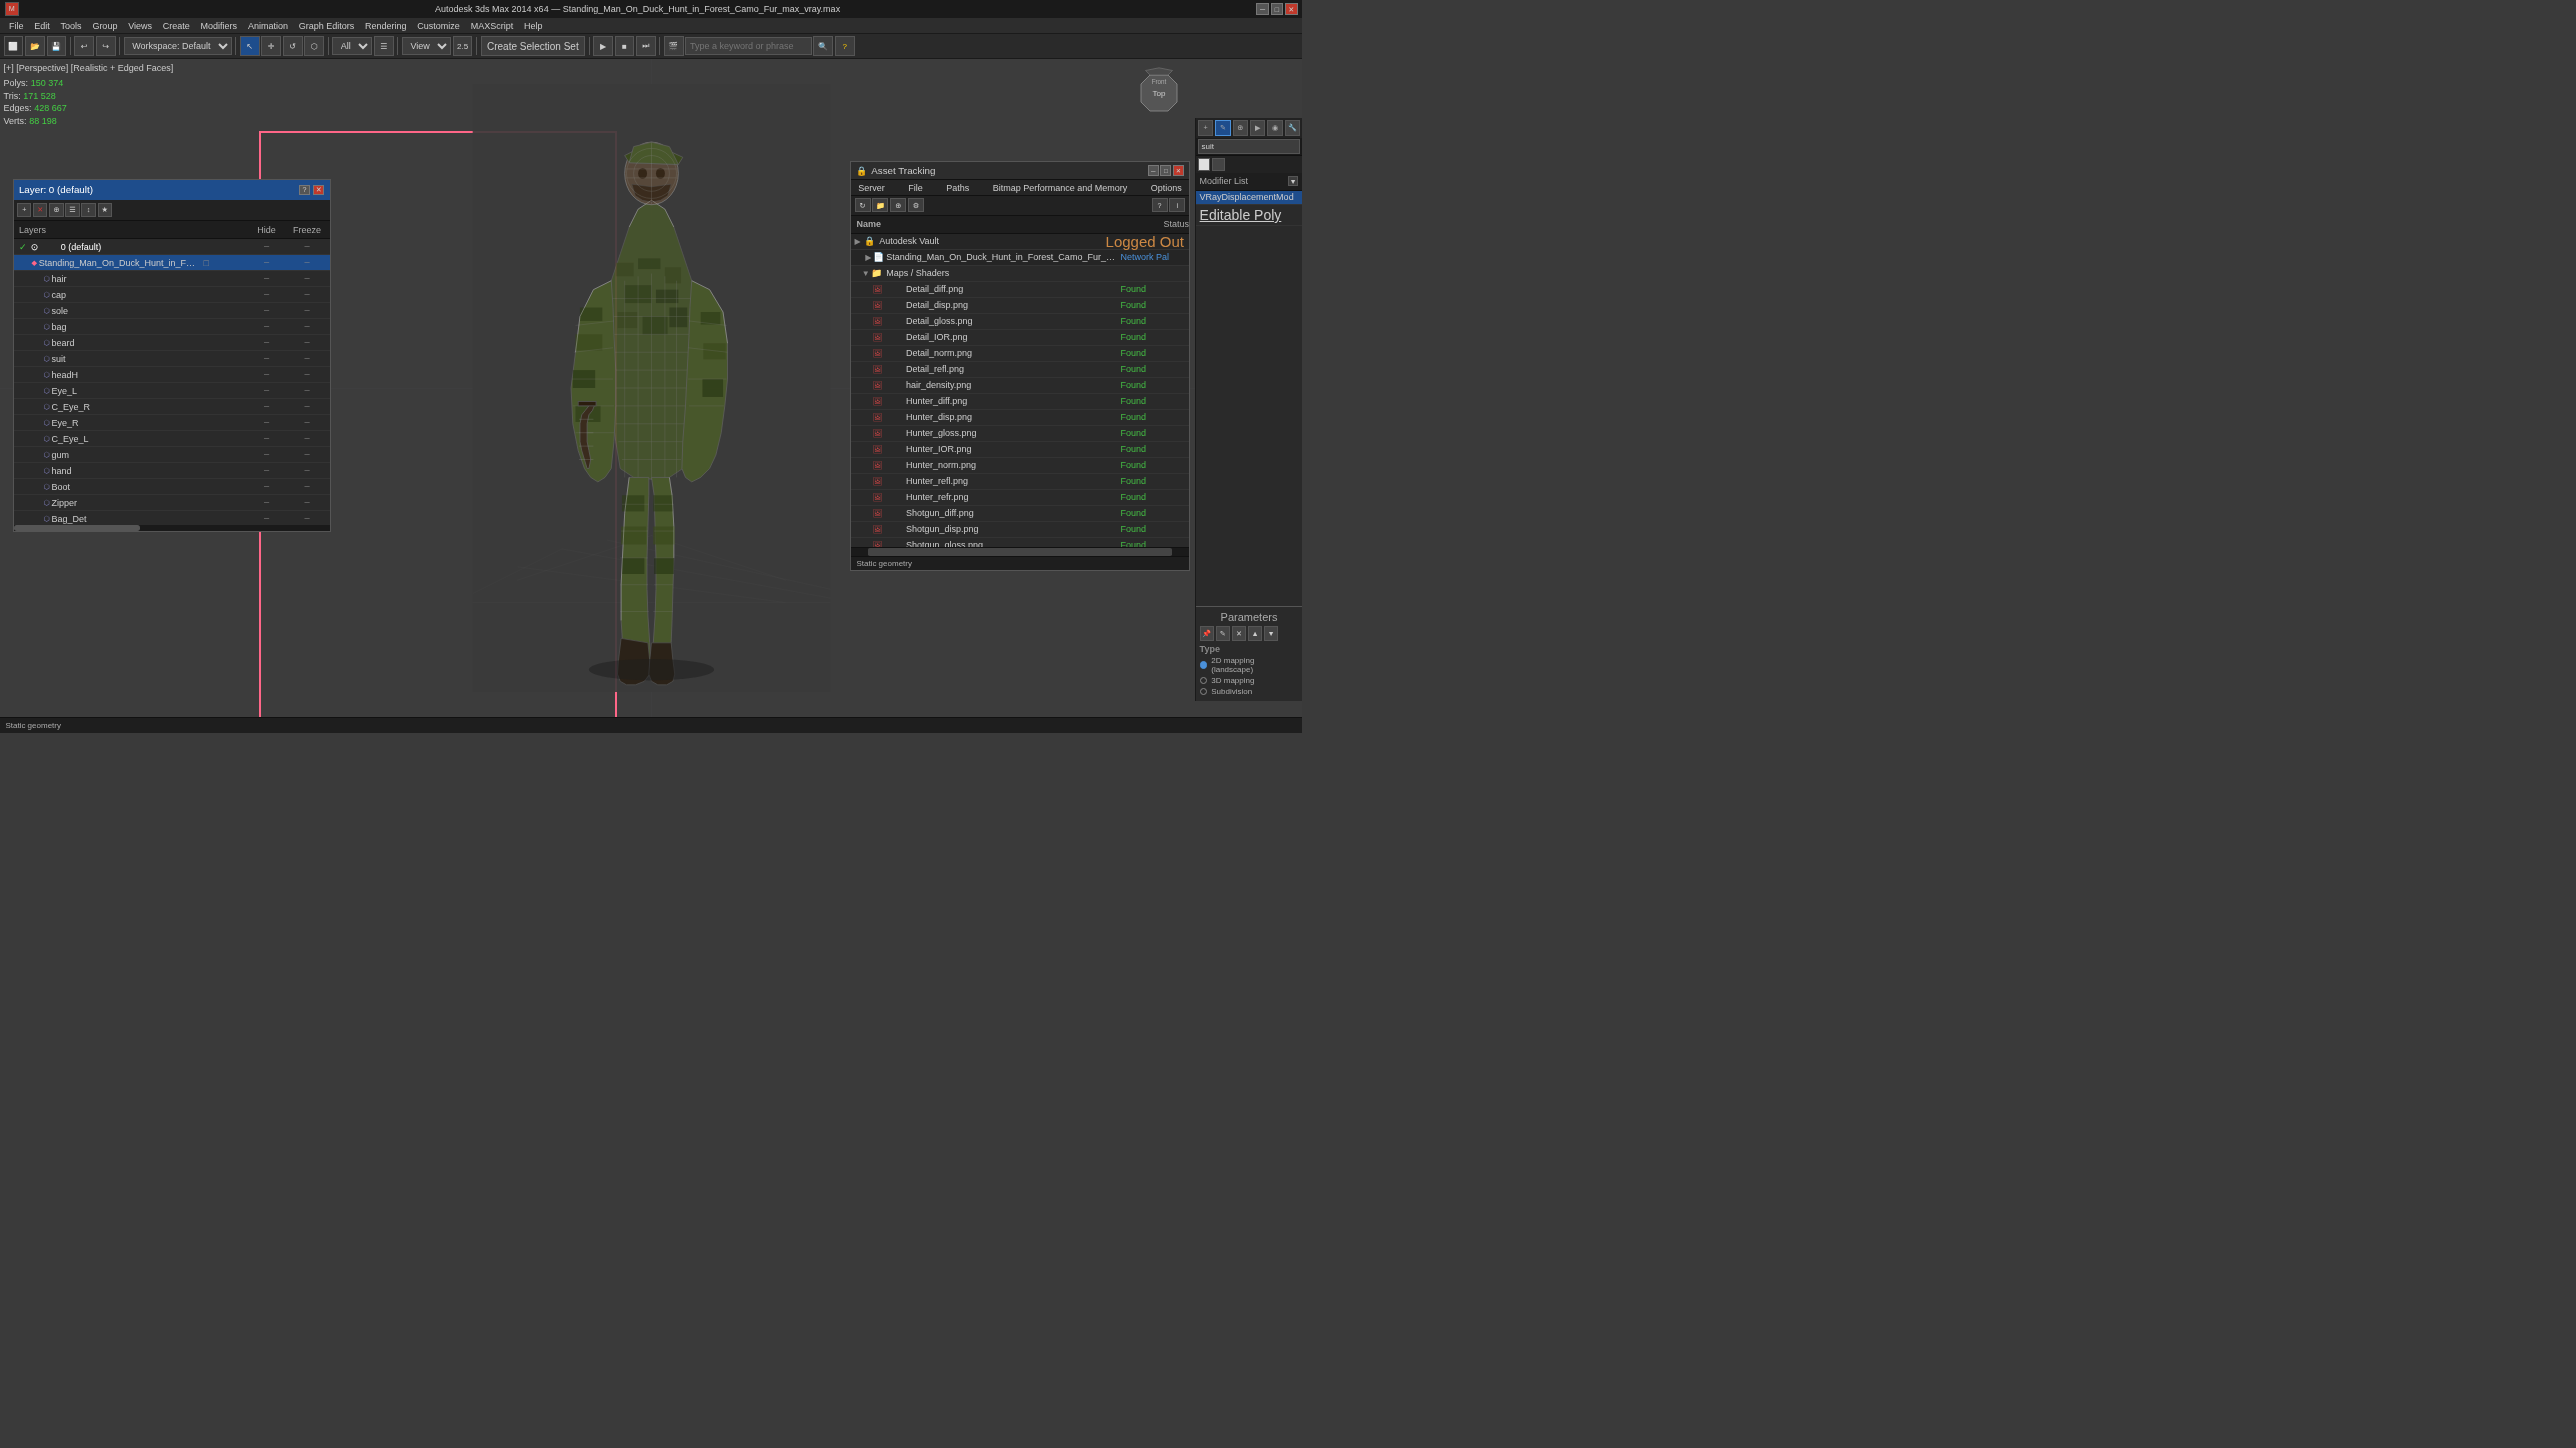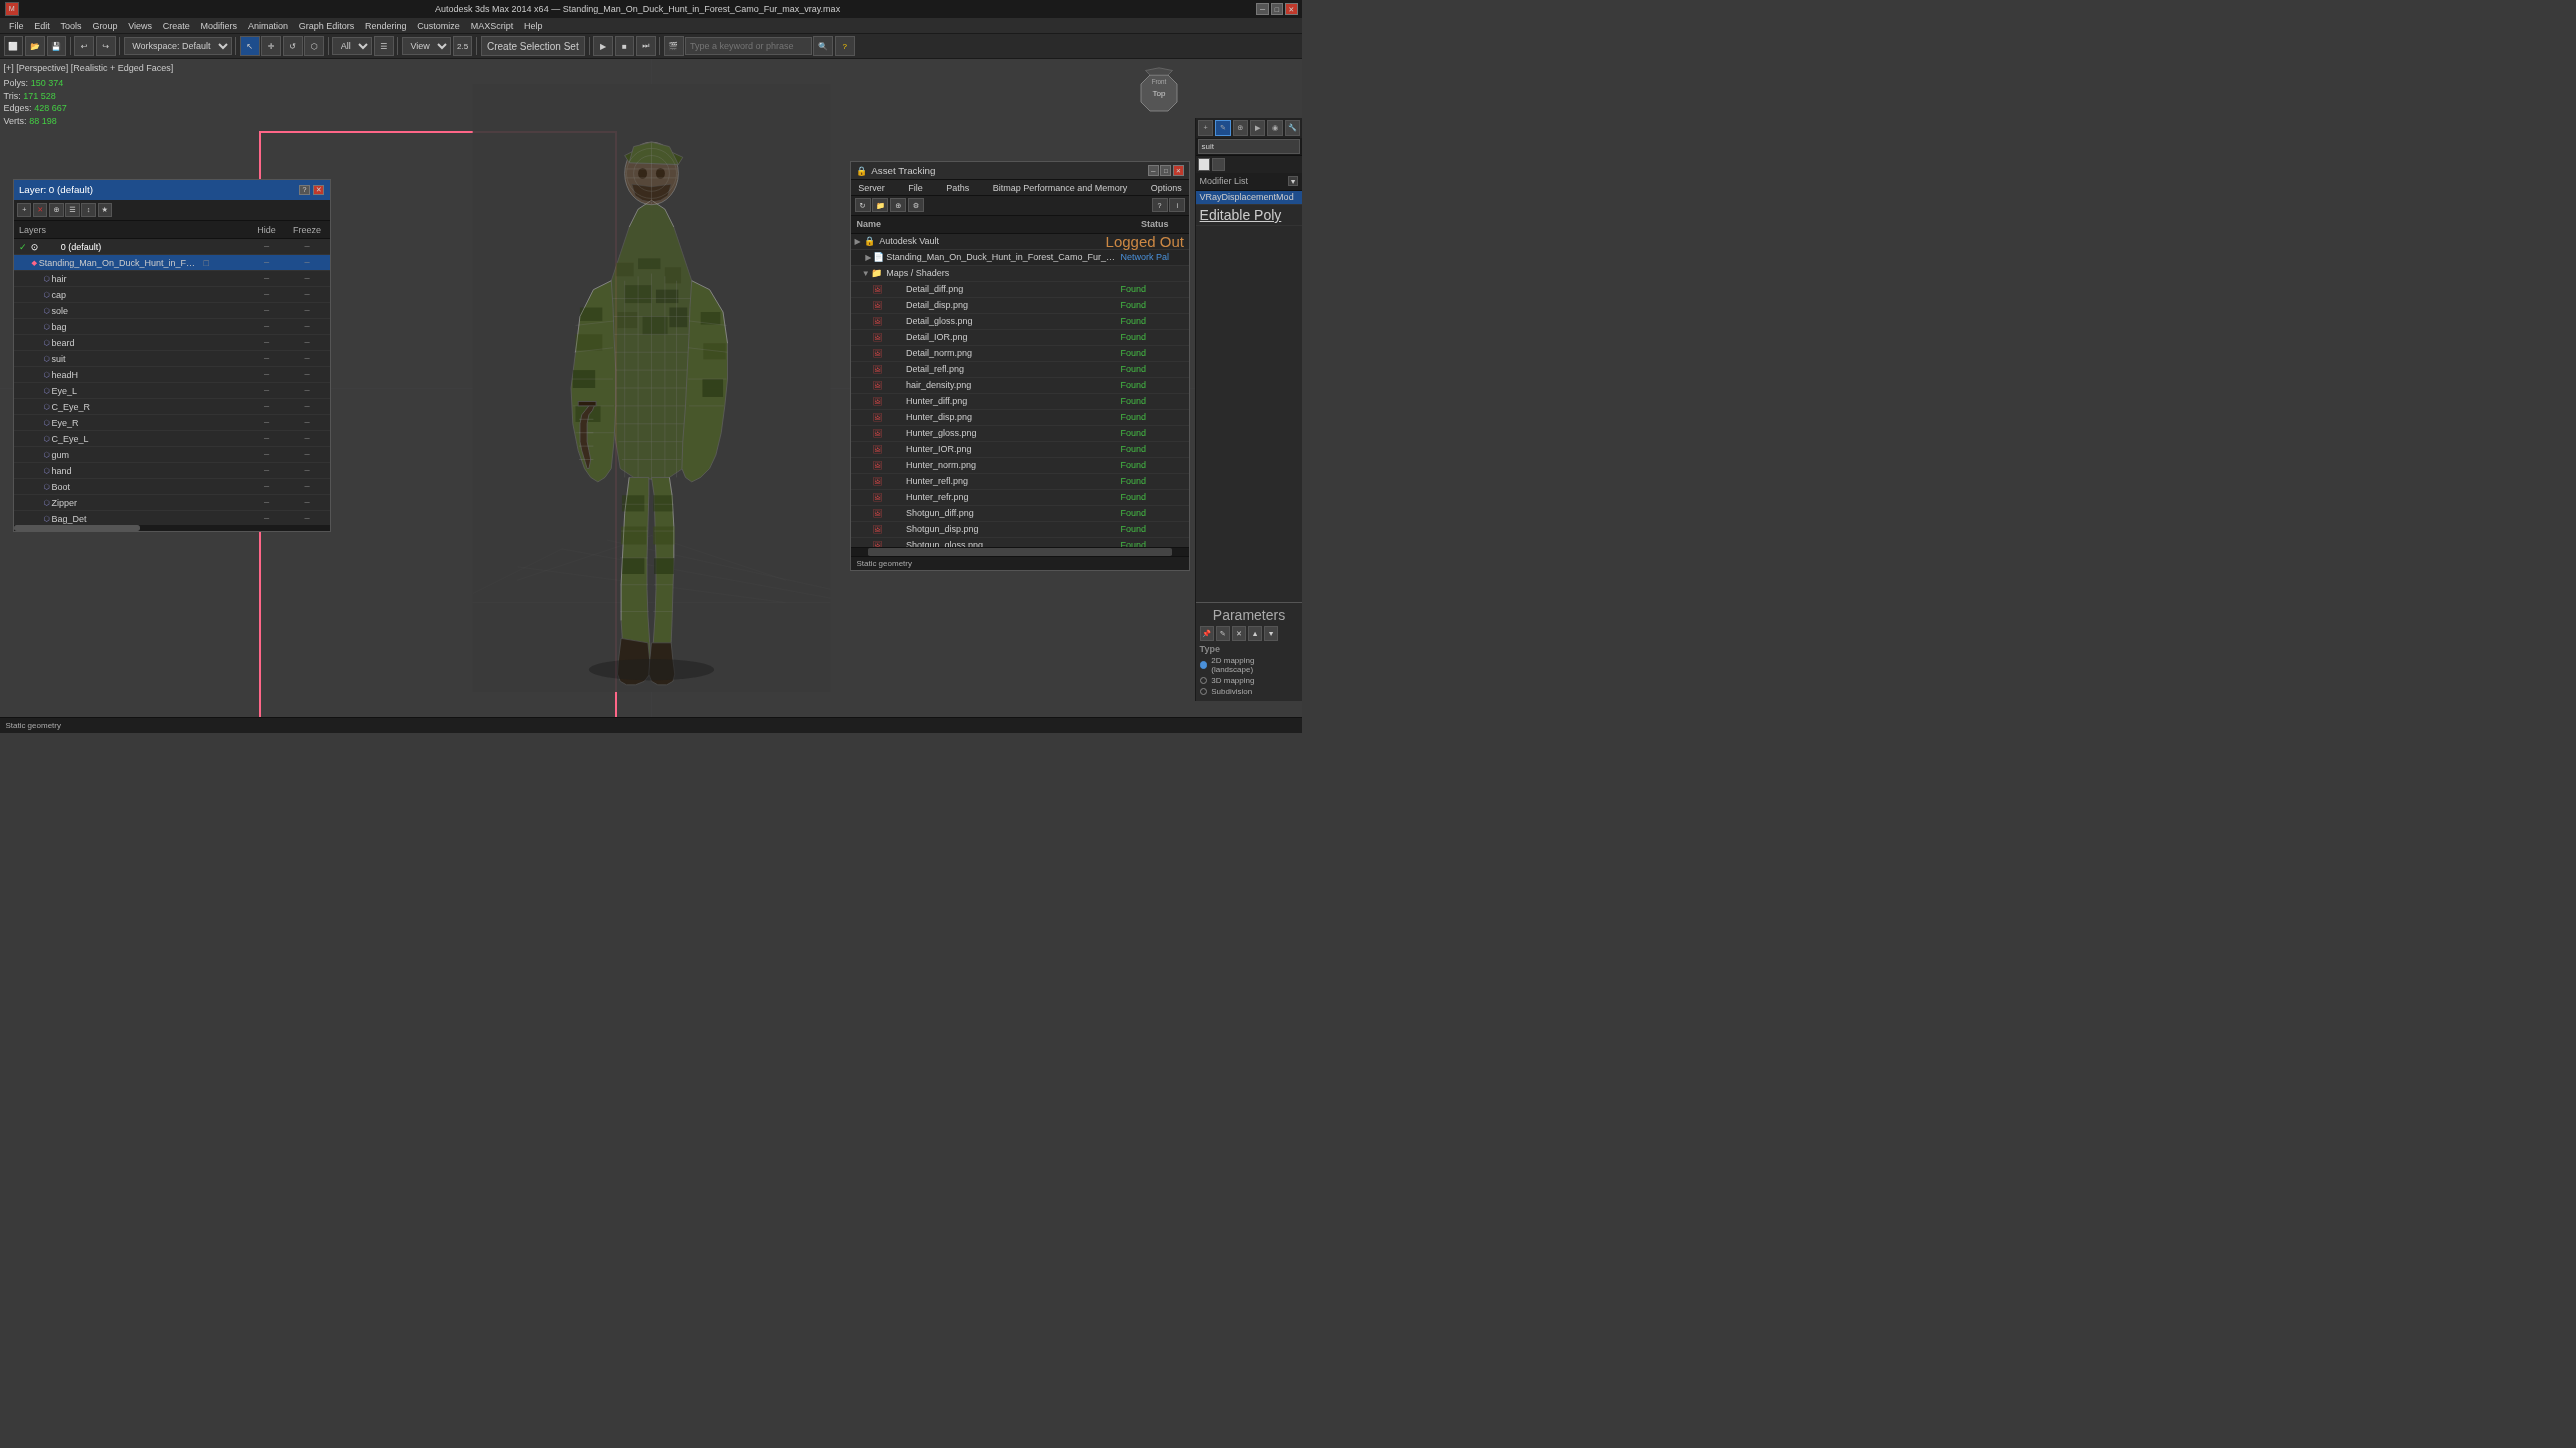--- a/index.html
+++ b/index.html
@@ -233,21 +233,21 @@
       padding: 1.8px 3.6px;
       border-bottom: 0.9px solid #333;
       cursor: pointer;
     }
     .mod-item.selected { background: #1e4d8c; }
     #params-section {
       border-top: 0.9px solid #555;
       padding: 3.6px;
     }
     .params-title {
-      font-size: 14px;
+      font-size: 11px;
       color: #aaa;
       text-align: center;
       margin-bottom: 3.6px;
     }
     .param-row {
       display: flex;
       align-items: center;
       margin-bottom: 1.8px;
       font-size: 8px;
     }
@@ -441,21 +441,21 @@
     #asset-headers {
       background: #1e1e1e;
       height: 18px;
       display: flex;
       align-items: center;
       border-bottom: 0.9px solid #111;
       font-size: 9px;
       color: #aaa;
     }
     .ah-name { flex: 1; padding-left: 5.4px; font-weight: bold; }
-    .ah-status { width: 72px; text-align: center; padding-left: 3.6px; font-weight: bold; }
+    .ah-status { width: 72px; text-align: right; padding-left: 3.6px; font-weight: normal; }
     #asset-list {
       height: 313px;
       overflow-y: auto;
       background: #2a2a2a;
     }
     .asset-group {
       background: #252525;
     }
     .asset-group-header {
       height: 16px;

